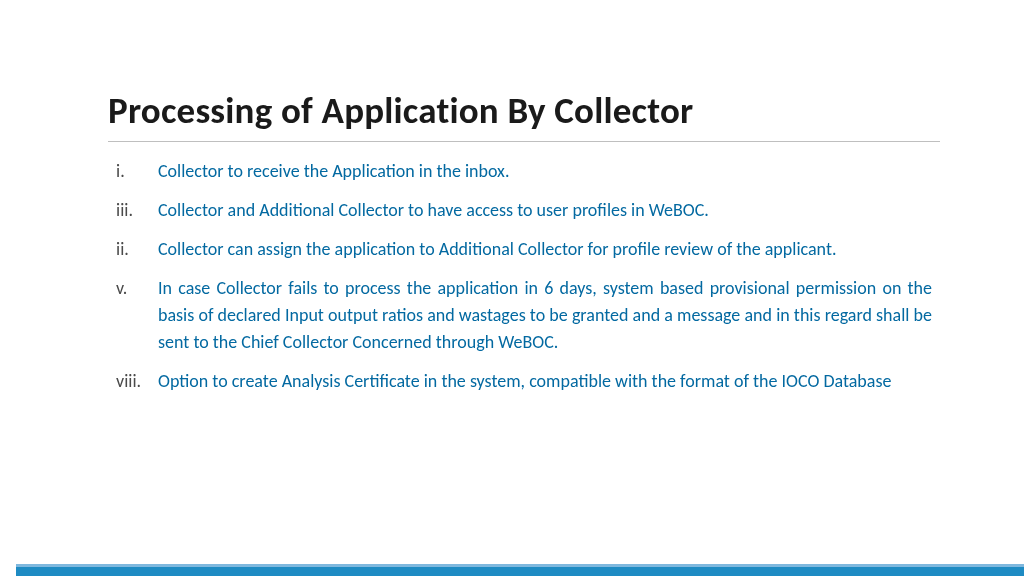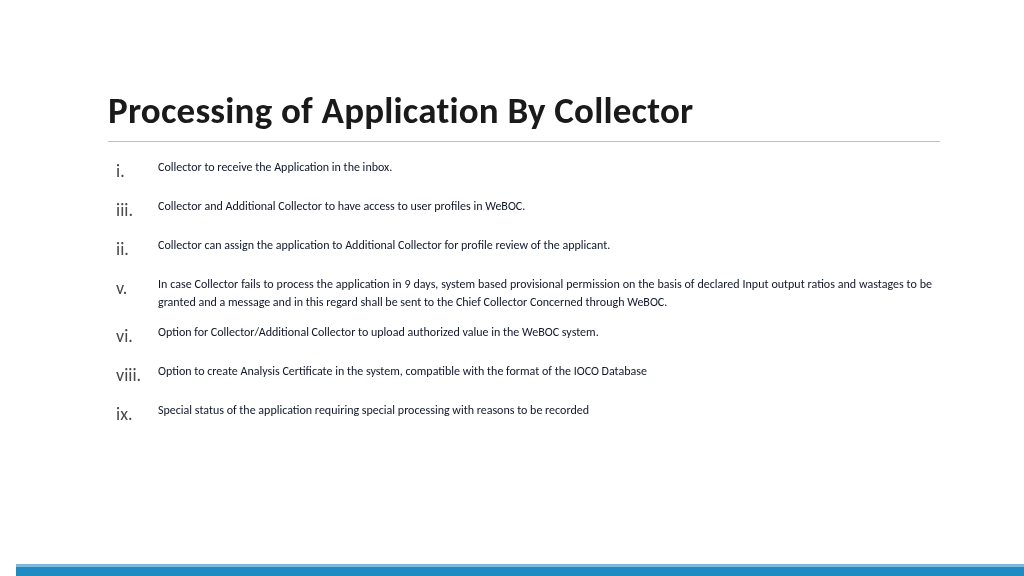--- a/index.html
+++ b/index.html
@@ -2,21 +2,21 @@
 <html><head>
   <meta charset="utf-8">
   <style>
     * { margin: 4px; padding: 0; box-sizing: border-box; }
     html, body { width: 1024px; height: 576px; overflow: hidden; background: #fff; font-family: Calibri, 'Segoe UI', Arial, sans-serif; }
     .slide { width: 1024px; height: 576px; position: relative; padding: 72px 92px 0 92px; }
     .title { font-size: 37px; font-weight: 700; color: #1a1a1a; border-bottom: 1px solid #bfbfbf; padding-bottom: 8px; margin-bottom: 12px; letter-spacing: 0.2px; }
     .list { list-style: none; }
     .list-item { display: flex; align-items: flex-start; margin-bottom: 0px; }
     .marker { color: #4a4a4a; font-size: 18px; line-height: 1.5; width: 34px; flex-shrink: 0; text-align: left; }
-    .text { color: #0f172a; font-size: 12px; line-height: 1.5; flex: 1; }
+    .text { color: #0369a1; font-size: 18px; line-height: 1.5; flex: 1; }
     .text.justify { text-align: justify; }
     .bottom-bar { position: absolute; left: 0; right: 0; bottom: 0; height: 20px; background: #1e8bc3; border-top: 3px solid #7fb8de; }
   </style>
 </head>
 <body>
 
 <div class="slide">
   <h1 class="title">Processing of Application By Collector</h1>
   <ol class="list" id="list">
       <li class="list-item">
@@ -26,29 +26,21 @@
       <li class="list-item">
         <span class="marker">iii.</span>
         <span class="text">Collector and Additional Collector to have access to user profiles in WeBOC.</span>
       </li>
       <li class="list-item">
         <span class="marker">ii.</span>
         <span class="text">Collector can assign the application to Additional Collector for profile review of the applicant.</span>
       </li>
       <li class="list-item">
         <span class="marker">v.</span>
-        <span class="text justify">In case Collector fails to process the application in 9 days, system based provisional permission on the basis of declared Input output ratios and wastages to be granted and a message and in this regard shall be sent to the Chief Collector Concerned through WeBOC.</span>
-      </li>
-      <li class="list-item">
-        <span class="marker">vi.</span>
-        <span class="text">Option for Collector/Additional Collector to upload authorized value in the WeBOC system.</span>
+        <span class="text justify">In case Collector fails to process the application in 6 days, system based provisional permission on the basis of declared Input output ratios and wastages to be granted and a message and in this regard shall be sent to the Chief Collector Concerned through WeBOC.</span>
       </li>
       <li class="list-item">
         <span class="marker">viii.</span>
         <span class="text justify">Option to create Analysis Certificate in the system, compatible with the format of the IOCO Database</span>
-      </li>
-      <li class="list-item">
-        <span class="marker">ix.</span>
-        <span class="text">Special status of the application requiring special processing with reasons to be recorded</span>
       </li>
     </ol>
   <div class="bottom-bar"></div>
 </div>
 
 </body></html>

